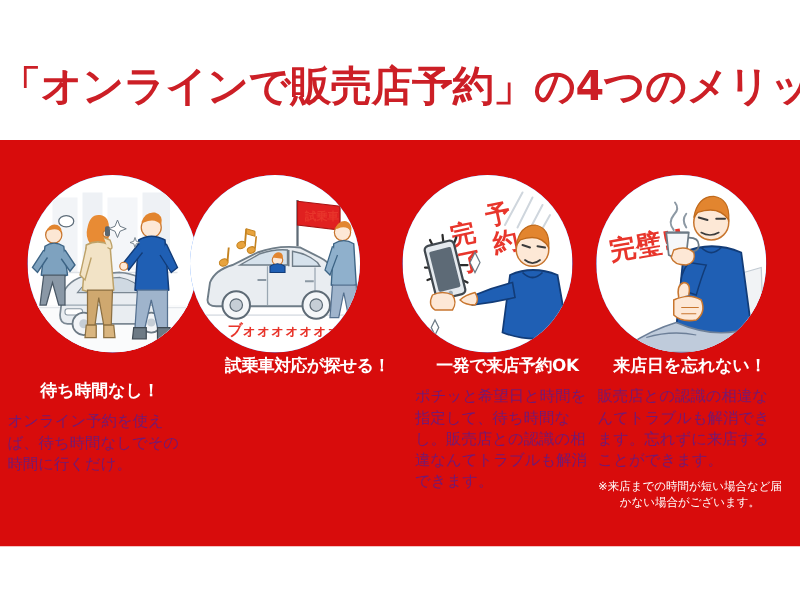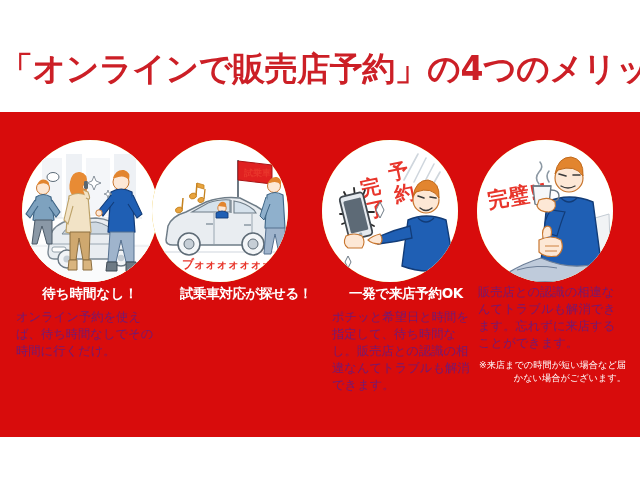--- a/index.html
+++ b/index.html
@@ -51,36 +51,36 @@
     top: 140px;
     width: 640px;
     height: 142px;
   }
   .circle {
     position: absolute;
     top: 0;
     width: 136px;
     height: 142px;
     border-radius: 50%;
-    background: #eab308;
+    background: #3b82f6;
     overflow: hidden;
   }
   .c1 { left: 22px; }
   .c2 { left: 152px; }
   .c3 { left: 322px; }
   .c4 { left: 477px; }
   .circle svg { display: block; width: 100%; height: 100%; }
 
   
   .col {
     position: absolute;
     top: 284px;
     width: 148px;
   }
-  .col1 { left: 16px; }
+  .col1 { left: 6px; margin-top: 20px; }
   .col2 { left: 172px; }
   .col3 { left: 332px; }
   .col4 { left: 478px; }
 
   .col-heading {
     color: #ffffff;
     font-size: 13.5px;
     font-weight: bold;
     text-align: center;
     line-height: 18px;
@@ -90,21 +90,21 @@
   .col-body {
     color: #701a75;
     font-size: 12.3px;
     line-height: 17px;
     text-align: left;
   }
   .col-note {
     color: #ffffff;
     font-size: 9.2px;
     line-height: 12.5px;
-    text-align: right;
+    text-align: center;
     margin-top: 7px;
   }
   
   .col3 .col-heading { letter-spacing: -0.3px; }
   .col2 .col-heading { letter-spacing: -0.4px; }
 
   
   .callout {
     font-family: "DejaVu Sans", "Liberation Sans", sans-serif;
     font-weight: bold;
@@ -332,17 +332,18 @@
   <div class="col col2">
     <div class="col-heading">試乗車対応が探せる！</div>
   </div>
 
   <div class="col col3">
     <div class="col-heading">一発で来店予約OK</div>
     <div class="col-body">ポチッと希望日と時間を指定して、待ち時間なし。販売店との認識の相違なんてトラブルも解消できます。</div>
   </div>
 
   <div class="col col4">
+    <div class="col-heading">来店日を忘れない！</div>
     <div class="col-body">販売店との認識の相違なんてトラブルも解消できます。忘れずに来店することができます。</div>
     <div class="col-note">※来店までの時間が短い場合など届かない場合がございます。</div>
   </div>
 
 </div>
 
 </body></html>

